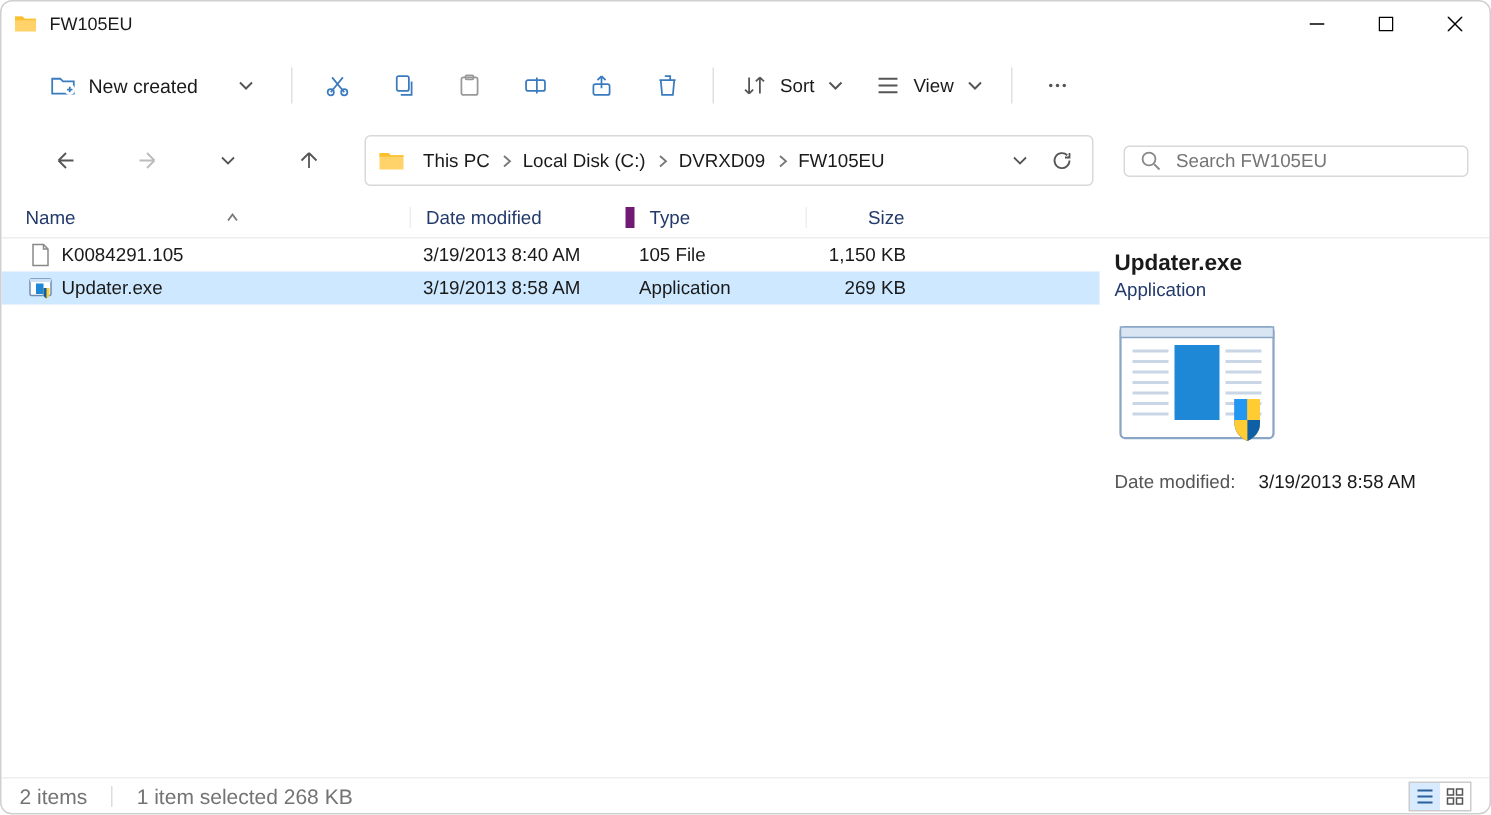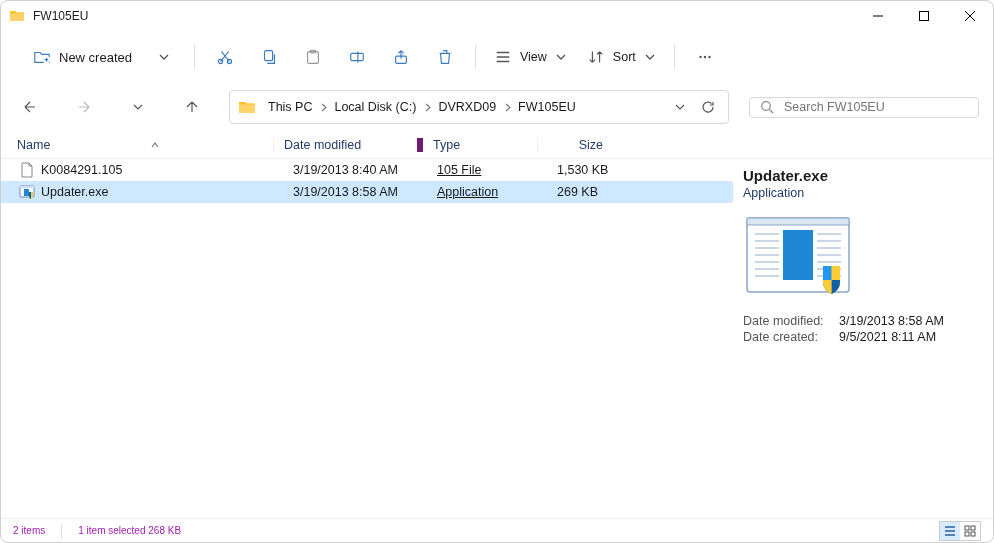--- a/index.html
+++ b/index.html
@@ -16,21 +16,21 @@
   
   .toolbar { height:52px; display:flex; align-items:center; padding: 0 10px 0 24px; gap:4px; }
   .tbtn { height:36px; display:flex; align-items:center; justify-content:center; border-radius:4px; padding:0 8px; gap:8px; color:#1a1a1a; }
   .tbtn.icon-only { width:40px; padding:0; }
   .tbtn svg { width:18px; height:18px; }
   .tbtn .chev { width:12px; height:12px; }
   .tsep { width:1px; height:24px; background:#e0e0e0; margin:0 6px; }
   .newfolder-label { font-size:13px; }
 
   
-  .navrow { height:48px; display:flex; align-items:center; padding:0 14px 0 12px; gap:20px; }
+  .navrow { height:48px; display:flex; align-items:center; padding:0 14px 0 26px; gap:20px; }
   .navbtn { width:34px; height:34px; display:flex; align-items:center; justify-content:center; border-radius:4px; color:#555; }
   .navbtn.disabled { color:#bbb; }
   .navbtn svg { width:14px; height:14px; }
   .addressbar { flex:1; height:34px; border:1px solid #d8d8d8; border-radius:4px; display:flex; align-items:center; padding:0 6px 0 8px; font-size:12.5px; }
   .addressbar .folder-ico { width:18px; height:18px; margin-right:8px; }
   .crumb { padding:0 4px; }
   .crumb-sep { width:14px; display:flex; align-items:center; justify-content:center; color:#777; }
   .crumb-sep svg { width:9px; height:9px; }
   .addressbar .flex { flex:1; }
   .addrbtn { width:28px; height:28px; display:flex; align-items:center; justify-content:center; color:#555; }
@@ -44,37 +44,37 @@
   .col.date { width:144px; border-left:1px solid #eee; }
   .col.type { width:120px; border-left:6px solid #701a75; }
   .col.size { width:76px; border-left:1px solid #eee; justify-content:flex-end; }
   .sort-ind { width:10px;height:10px; color:#777; }
 
   
   .content { flex:1; display:flex; overflow:hidden; }
   .filelist { flex:1; }
   .row { height:22px; display:flex; align-items:center; font-size:12.5px; }
   .row.sel { background:#cde8ff; }
-  .cell { padding:0 20px; overflow:hidden; white-space:nowrap; }
+  .cell { padding:0 9px; overflow:hidden; white-space:nowrap; }
   .cell.name { width:272px; padding-left:18px; display:flex; align-items:center; gap:6px; }
   .cell.date { width:144px; }
-  .cell.type { width:120px;text-decoration:underline; }
+  .cell.type { width:120px; }
   .cell.size { width:76px; text-align:right; }
   .file-ico { width:16px; height:16px; flex-shrink:0; }
 
   
   .details { width:260px; padding:8px 20px 16px 10px; font-size:12.5px; }
   .details h2 { font-size:15px; font-weight:600; color:#1a1a1a; margin-bottom:2px;}
   .details .subtype { color:#233a6b; font-size:12.5px; margin-bottom:14px;}
   .details .thumb { width:110px; height:82px; margin-bottom:18px; }
   .details .prop { display:flex; gap:10px; margin-bottom:2px; }
   .details .prop .k { width:86px; color:#555; }
 
   
-  .statusbar { height:24px; border-top:1px solid #eee; display:flex; align-items:center; padding:0 12px; font-size:10px; color:#a21caf; gap:16px; }
+  .statusbar { height:24px; border-top:1px solid #eee; display:flex; align-items:center; padding:0 12px; font-size:14px; color:#737373; gap:16px; }
   .statusbar .sep { width:1px; height:14px; background:#ddd; }
   .statusbar .flex { flex:1; }
   .viewtoggle { display:flex; border:1px solid #ccc; }
   .viewtoggle div { width:20px; height:18px; display:flex; align-items:center; justify-content:center; }
   .viewtoggle div.active { background:#d8eafd; }
 </style>
 </head>
 <body>
 
 <div class="titlebar">
@@ -151,32 +151,32 @@
       </svg>
     </div>
   <div class="tbtn icon-only">
       <svg viewBox="0 0 20 20">
         <path d="M5 6h10l-1 11H6zM4 6h12M8 3h4v3" fill="none" stroke="#3a7bbf" stroke-width="1.3"></path>
       </svg>
     </div>
   <div class="tsep"></div>
   <div class="tbtn">
     <svg viewBox="0 0 20 20">
-        <path d="M3 5h14M3 10h14M3 15h14" stroke="#555" stroke-width="1.5"></path>
-      </svg>
-    <span>View</span>
+        <path d="M6 4v12m0 0l-3-3m3 3l3-3M14 16V4m0 0l-3 3m3-3l3 3" fill="none" stroke="#555" stroke-width="1.3"></path>
+      </svg>
+    <span>Sort</span>
     <svg class="chev" viewBox="0 0 12 12">
         <path d="M2 4l4 4 4-4" fill="none" stroke="#555" stroke-width="1.3"></path>
       </svg>
   </div>
   <div class="tbtn">
     <svg viewBox="0 0 20 20">
-        <path d="M6 4v12m0 0l-3-3m3 3l3-3M14 16V4m0 0l-3 3m3-3l3 3" fill="none" stroke="#555" stroke-width="1.3"></path>
-      </svg>
-    <span>Sort</span>
+        <path d="M3 5h14M3 10h14M3 15h14" stroke="#555" stroke-width="1.5"></path>
+      </svg>
+    <span>View</span>
     <svg class="chev" viewBox="0 0 12 12">
         <path d="M2 4l4 4 4-4" fill="none" stroke="#555" stroke-width="1.3"></path>
       </svg>
   </div>
   <div class="tsep"></div>
   <div class="tbtn icon-only">
       <svg viewBox="0 0 20 20">
         <circle cx="5" cy="10" r="1.3" fill="#555"></circle>
         <circle cx="10" cy="10" r="1.3" fill="#555"></circle>
         <circle cx="15" cy="10" r="1.3" fill="#555"></circle>
@@ -275,21 +275,21 @@
       <div class="row">
         <div class="cell name">
           <span class="file-ico"><svg viewBox="0 0 16 16">
               <path fill="#fff" stroke="#888" d="M3 1h7l3 3v11H3z"></path>
               <path fill="none" stroke="#888" d="M10 1v3h3"></path>
             </svg></span>
           <span>K0084291.105</span>
         </div>
         <div class="cell date">3/19/2013 8:40 AM</div>
         <div class="cell type">105 File</div>
-        <div class="cell size">1,530 KB</div>
+        <div class="cell size">1,150 KB</div>
       </div>
       <div class="row sel">
         <div class="cell name">
           <span class="file-ico"><svg viewBox="0 0 16 16">
               <rect x="1" y="2" width="14" height="11" rx="1" fill="#fff" stroke="#6a8db8"></rect>
               <rect x="1" y="2" width="14" height="2" fill="#cfe0f2"></rect>
               <rect x="5" y="5" width="5" height="7" fill="#1e88d6"></rect>
               <path d="M10 8l4 0 0 4q0 2-2 3q-2-1-2-3z" fill="#ffcc33"></path>
               <path d="M10 8l2 0 0 7q-2-1-2-3z" fill="#0f5fa6"></path>
             </svg></span>
@@ -333,24 +333,20 @@
             <path d="M88.5 52 L97 52 L97 66 L88.5 66 Z" fill="#ffcc33"></path>
             <path d="M80 66 L88.5 66 L88.5 80 Q80 76 80 68 Z" fill="#ffcc33"></path>
           </g>
       </svg>
     </div>
     <div id="details-props">
         <div class="prop">
           <span class="k">Date modified:</span>
           <span>3/19/2013 8:58 AM</span>
         </div>
-        <div class="prop">
-          <span class="k">Date created:</span>
-          <span>9/5/2021 8:11 AM</span>
-        </div>
       </div>
   </div>
 </div>
 
 <div class="statusbar">
   <span>2 items</span>
   <span class="sep"></span>
   <span>1 item selected  268 KB</span>
   <span class="flex"></span>
   <div class="viewtoggle">

